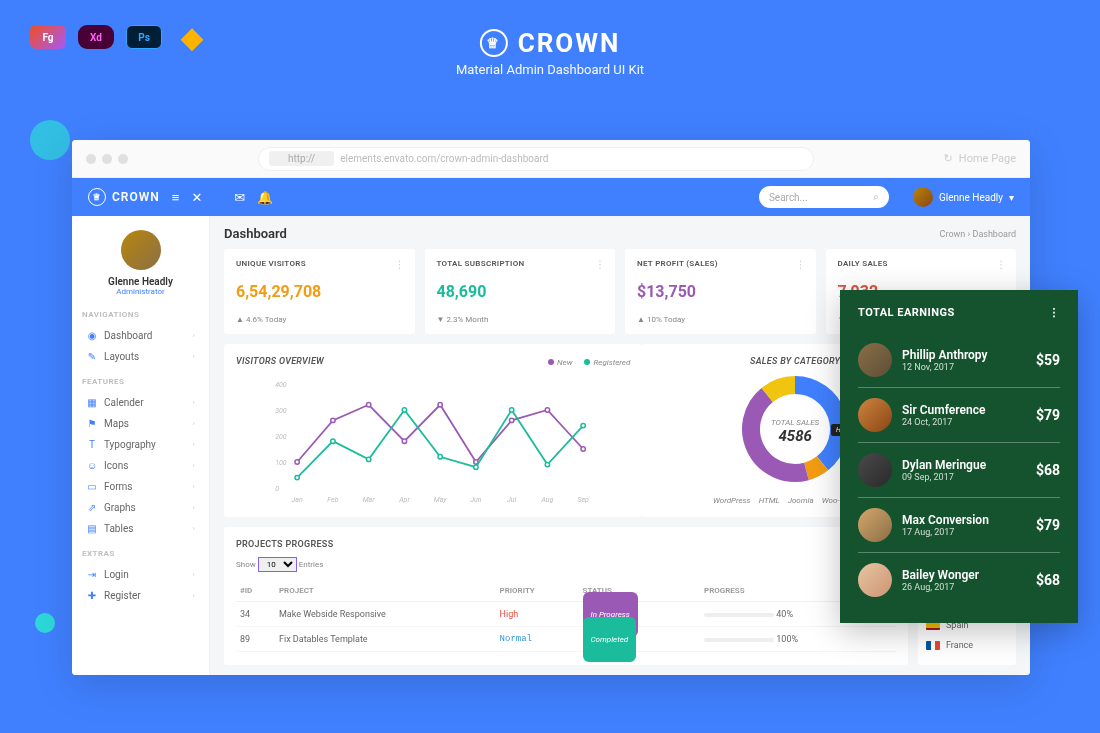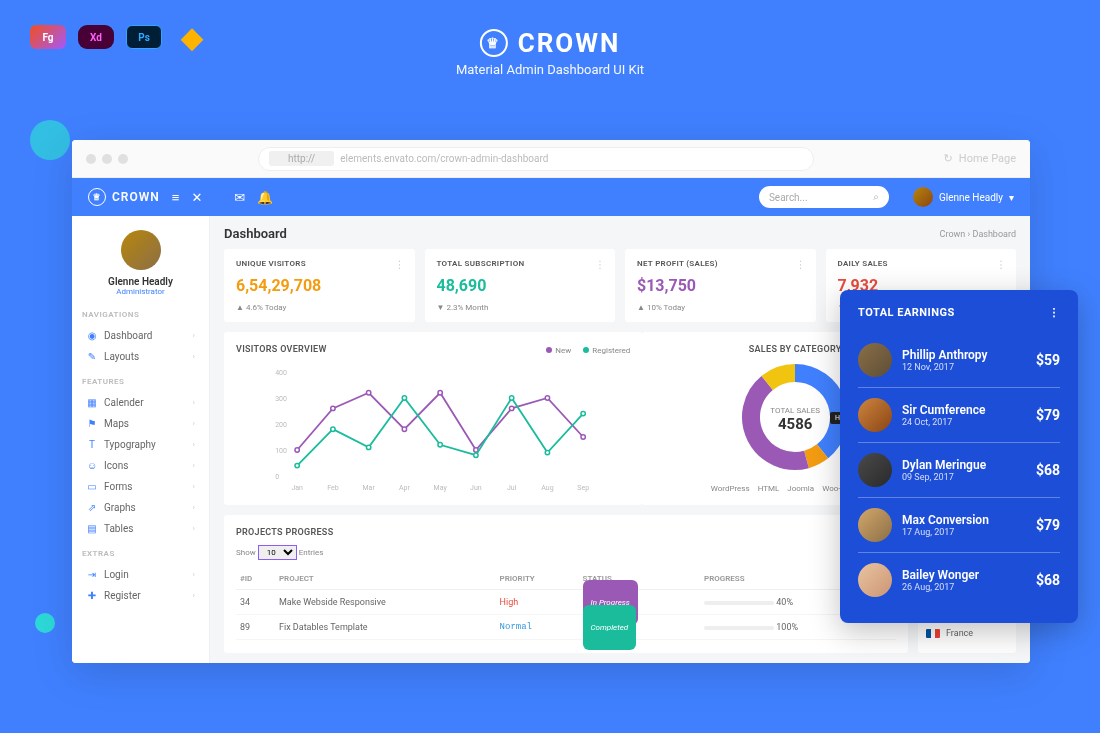--- a/index.html
+++ b/index.html
@@ -53,29 +53,29 @@
 .nav-icon { color: #4080ff; width: 12px; text-align: center; }
 
 .main { flex: 1; background: #f5f6f8; padding: 10px 14px; }
 .page-header { display: flex; justify-content: space-between; align-items: center; margin-bottom: 8px; }
 .page-title { font-size: 13px; font-weight: 600; color: #333; }
 .breadcrumb { font-size: 9px; color: #999; }
 
 .stats-row { display: flex; gap: 10px; margin-bottom: 10px; }
 .stat-card { flex: 1; background: #fff; border-radius: 3px; padding: 10px 12px; position: relative; }
 .stat-card .label { font-size: 8px; font-weight: 600; color: #555; letter-spacing: 0.3px; }
-.stat-card .value { font-size: 16px; font-weight: 700; margin: 8px 0; }
+.stat-card .value { font-size: 16px; font-weight: 700; margin: 14px 0; }
 .stat-card .change { font-size: 8px; color: #888; }
 .stat-card .dots { position: absolute; top: 10px; right: 10px; color: #ccc; font-size: 10px; }
 .v1 { color: #f39c12; }
 .v2 { color: #1abc9c; }
 .v3 { color: #9b59b6; }
 .v4 { color: #e74c3c; }
 
-.mid-row { display: flex; margin-bottom: 10px; }
+.mid-row { display: flex; margin-bottom: 10px; font-style: italic; }
 .card { background: #fff; border-radius: 3px; padding: 12px; }
 .card-title { font-size: 9px; font-weight: 600; color: #555; margin-bottom: 8px; letter-spacing: 0.3px; }
 .chart-card { flex: 1.4; }
 .chart-legend { display: flex; gap: 12px; font-size: 8px; color: #888; justify-content: flex-end; margin-bottom: 6px; align-items: flex-end; }
 .chart-legend .dot { width: 6px; height: 6px; border-radius: 50%; display: inline-block; margin-right: 3px; }
 .chart-area { position: relative; height: 130px; }
 .donut-card { flex: 1; text-align: center; }
 .donut-wrap { position: relative; display: inline-block; }
 .donut-center { position: absolute; top: 50%; left: 50%; transform: translate(-50%, -50%); }
 .donut-center .tl-label { font-size: 8px; color: #888; }
@@ -96,21 +96,21 @@
 .b-prog { background: #9b59b6; }
 .b-comp { background: #1abc9c; }
 .prio-high { color: #e74c3c; }
 .prio-norm { color: #3498db; font-family: Liberation Mono, monospace; }
 .prog-bar { background: #eee; height: 4px; border-radius: 2px; position: relative; width: 70px; display: inline-block; vertical-align: middle; }
 .prog-fill { background: #4080ff; height: 100%; border-radius: 2px; }
 .country-card { width: 98px; padding: 10px 8px; overflow: hidden; }
 .country-row { font-size: 9px; color: #666; padding: 5px 0; display: flex; align-items: center; gap: 6px; }
 .flag { width: 14px; height: 9px; display: inline-block; border-radius: 1px; }
 
-.earnings-float { position: absolute; top: 290px; right: 22px; width: 238px; background: #1d4ed8; color: #fff; border-radius: 8px; padding: 16px 18px; box-shadow: 0 8px 30px rgba(0,0,0,0.25); }
+.earnings-float { position: absolute; top: 290px; right: 22px; width: 238px; background: #14532d; color: #fff; border-radius: 0; padding: 16px 18px; box-shadow: 0 8px 30px rgba(0,0,0,0.25); }
 .earnings-float .ef-title { font-size: 11px; font-weight: 700; letter-spacing: 0.5px; margin-bottom: 14px; display: flex; justify-content: space-between; }
 .ef-row { display: flex; align-items: center; gap: 10px; padding: 10px 0; border-bottom: 1px solid rgba(255,255,255,0.3); }
 .ef-row:last-child { border-bottom: none; }
 .ef-av { width: 34px; height: 34px; border-radius: 50%; flex-shrink: 0; }
 .ef-info { flex: 1; }
 .ef-name { font-size: 12px; font-weight: 600; }
 .ef-date { font-size: 9px; opacity: 0.8; }
 .ef-amt { font-size: 14px; font-weight: 700; }
 </style>
 </head>

